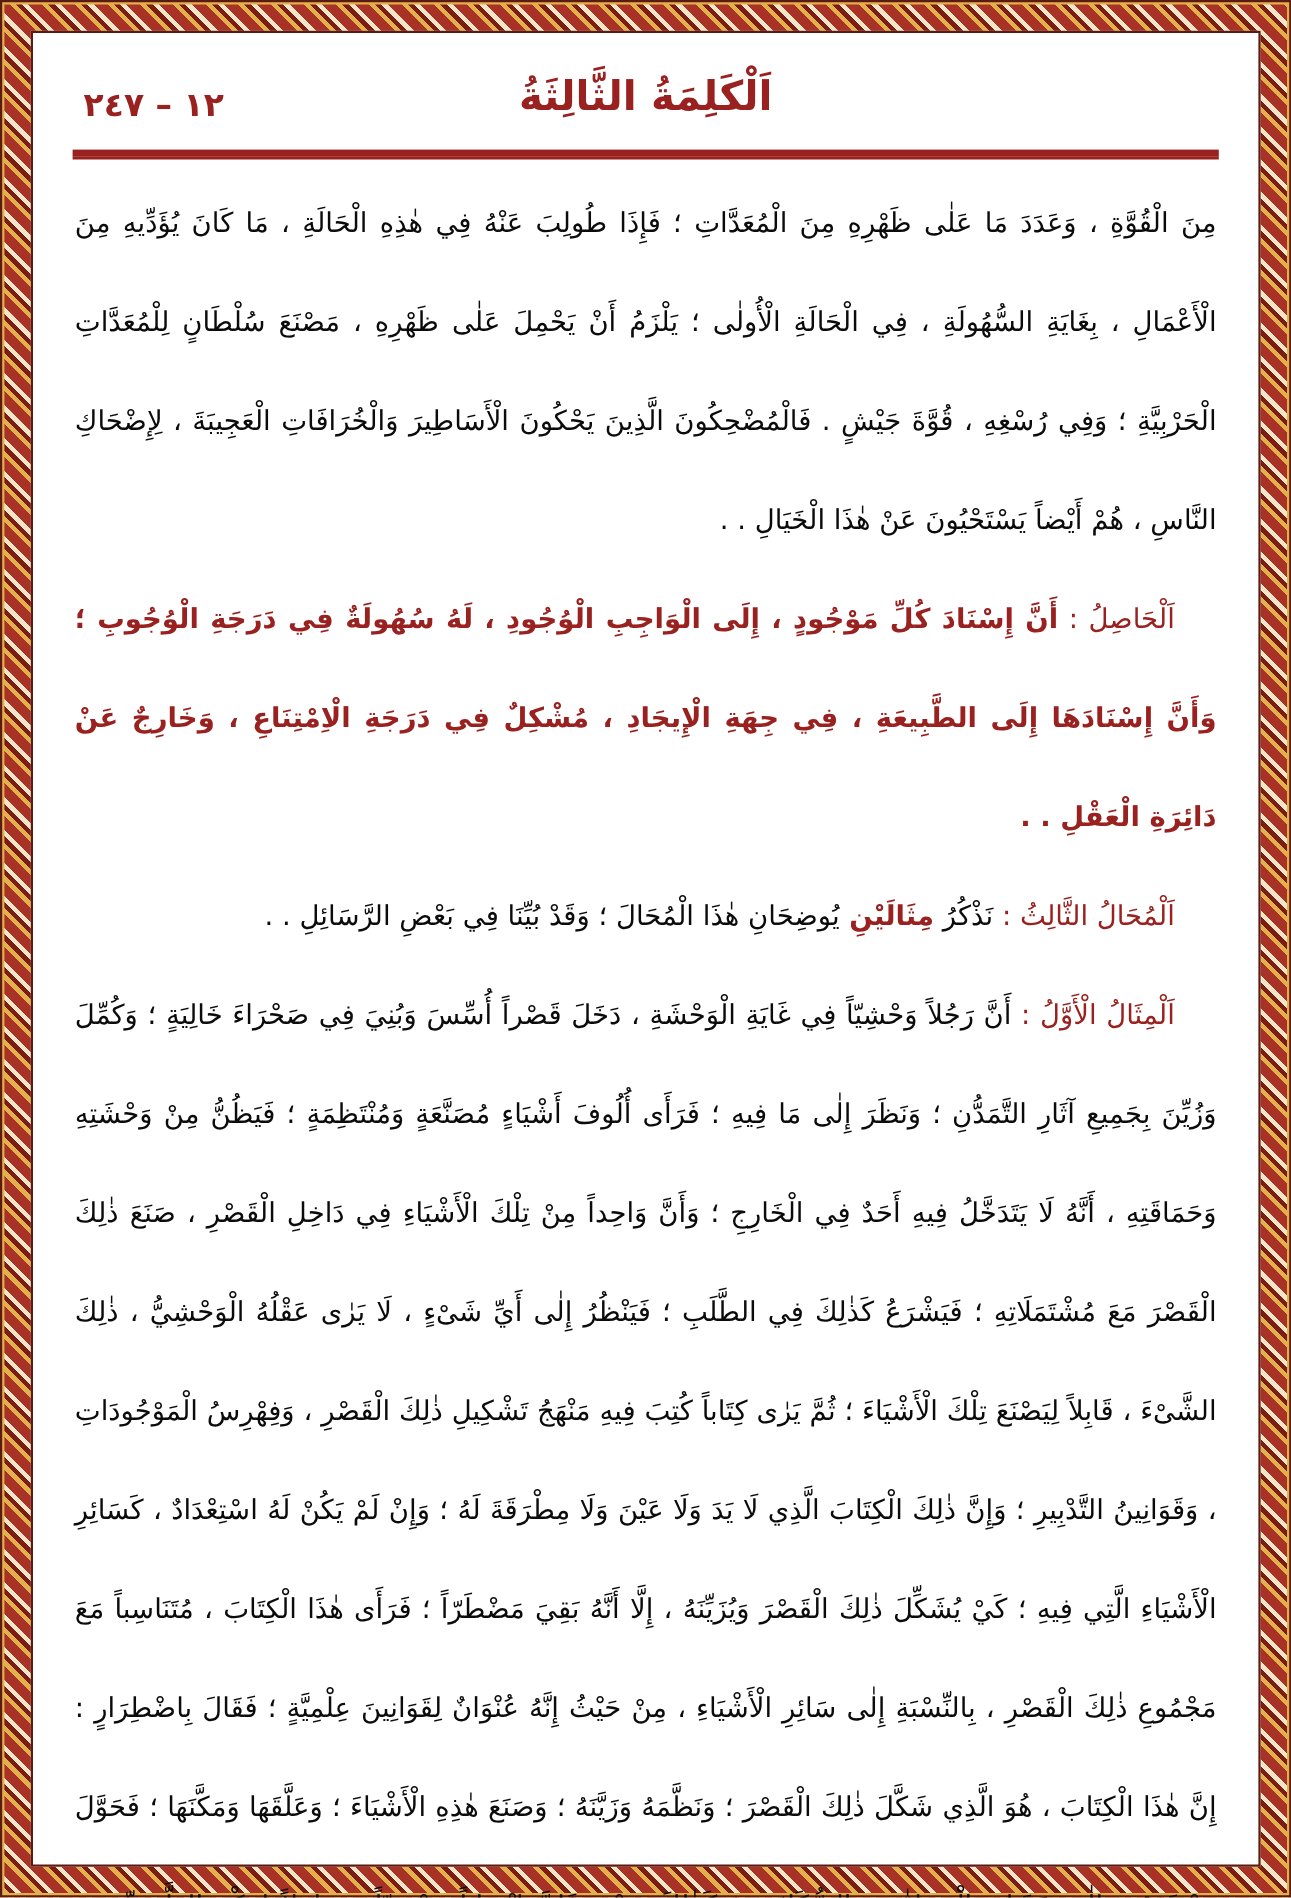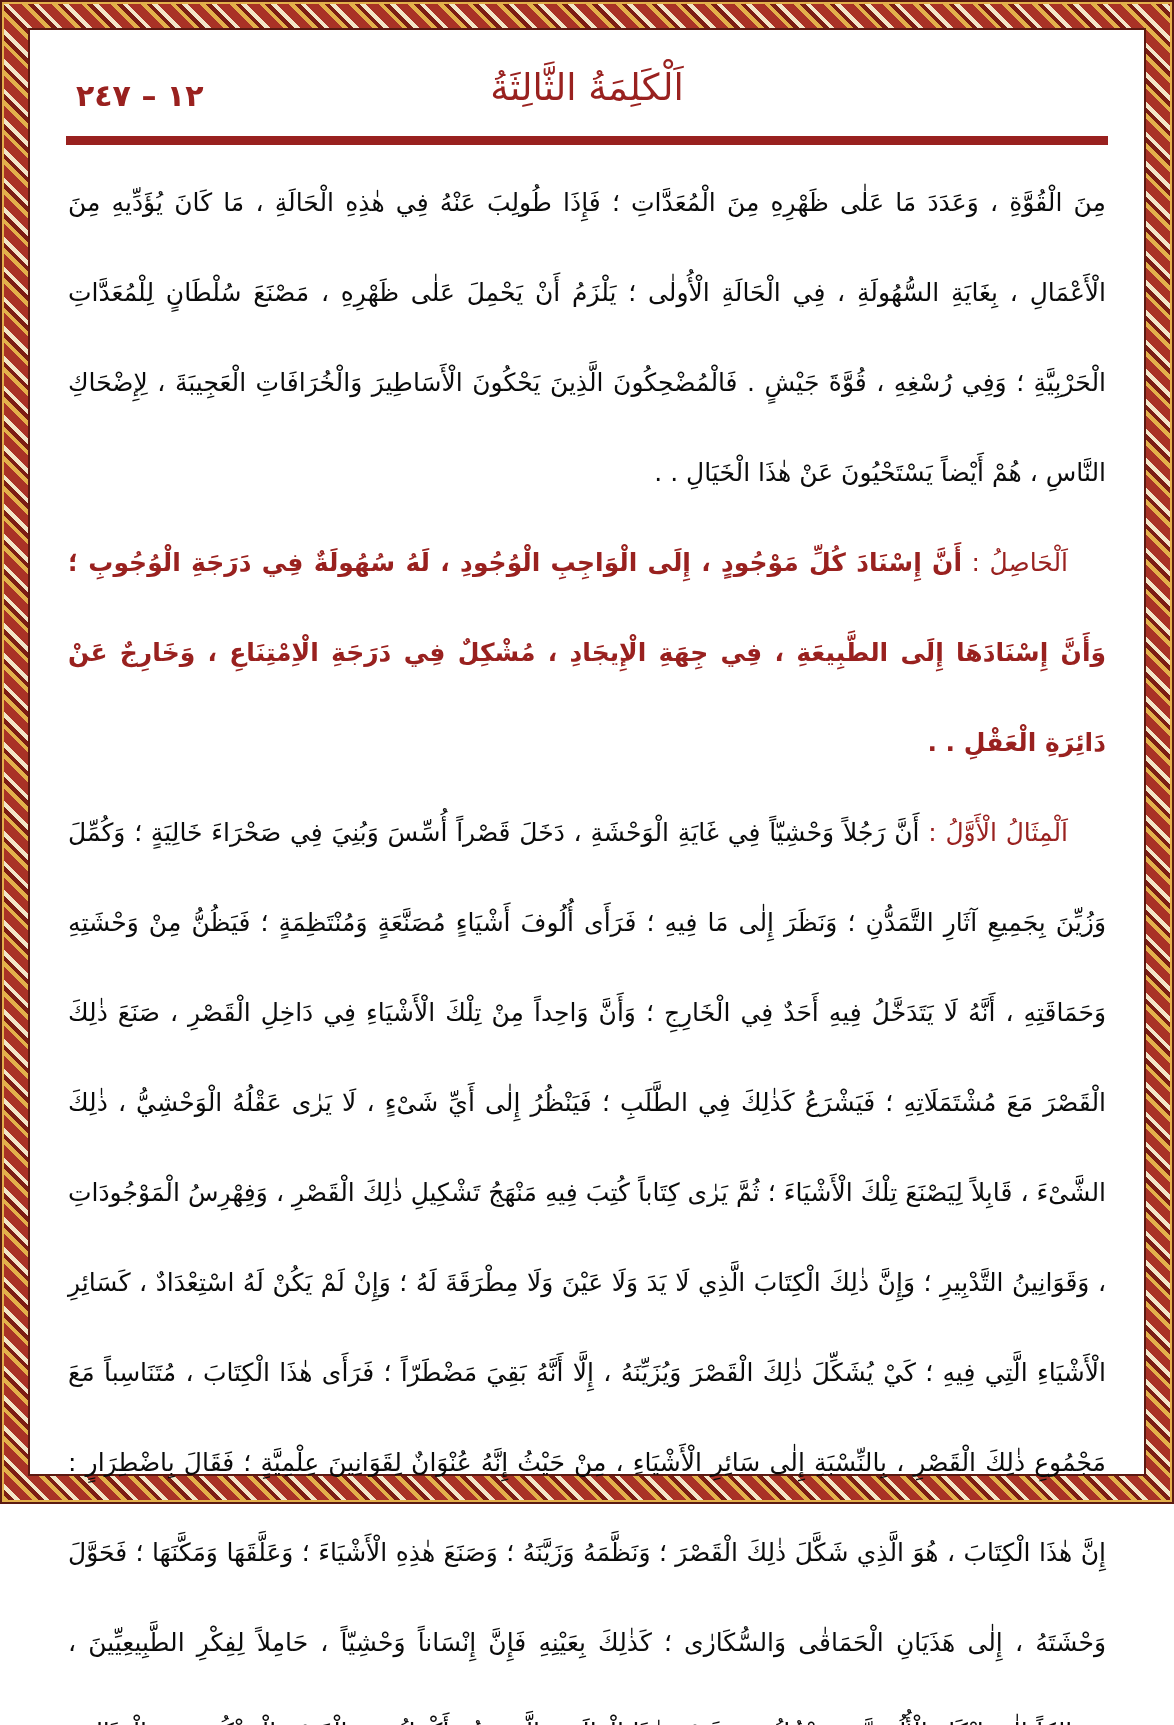--- a/index.html
+++ b/index.html
@@ -4,21 +4,21 @@
 <style>
   * { margin: 0; padding: 0; box-sizing: border-box; }
   html, body { background: #ffffff; }
   body {
     width: 1174px; height: 1725px;
     font-family: "DejaVu Sans", sans-serif;
     overflow: hidden;
   }
   
   .page {
-    width: 1174px; height: 1504px;
+    width: 1174px; height: 1725px;
     padding: 28px;
     background:
       repeating-linear-gradient(45deg,
         #a93226 0 5px,
         #e3b04b 5px 9px,
         #7c1d14 9px 13px,
         #f3e6c8 13px 17px,
         #a93226 17px 21px);
     box-shadow: inset 0 0 0 2px #5b1a12, inset 0 0 0 4px #e3b04b;
   }
@@ -36,21 +36,21 @@
     left: 16px; top: 34px;
     color: var(--accent);
     font-size: 30px; font-weight: bold;
     direction: rtl;
   }
   .title {
     position: absolute;
     left: 0; right: 0; top: 22px;
     text-align: center;
     color: var(--accent);
-    font-size: 37px; font-weight: normal;
+    font-size: 37px; font-weight: bold;
   }
   .title-rule {
     position: absolute;
     left: 6px; right: 6px; top: 92px;
     height: 5px;
     border-top: 6px solid var(--accent);
     border-bottom: 3px solid var(--accent);
   }
   
   .body-text {
@@ -78,18 +78,19 @@
       <div class="title">اَلْكَلِمَةُ الثَّالِثَةُ</div>
       <div class="title-rule"></div>
     </div>
 
     <div class="body-text">
 
       <p class="para"><span class="black">مِنَ الْقُوَّةِ ، وَعَدَدَ مَا عَلٰى ظَهْرِهِ مِنَ الْمُعَدَّاتِ ؛ فَإِذَا طُولِبَ عَنْهُ فِي هٰذِهِ الْحَالَةِ ، مَا كَانَ يُؤَدِّيهِ مِنَ الْأَعْمَالِ ، بِغَايَةِ السُّهُولَةِ ، فِي الْحَالَةِ الْأُولٰى ؛ يَلْزَمُ أَنْ يَحْمِلَ عَلٰى ظَهْرِهِ ، مَصْنَعَ سُلْطَانٍ لِلْمُعَدَّاتِ الْحَرْبِيَّةِ ؛ وَفِي رُسْغِهِ ، قُوَّةَ جَيْشٍ . فَالْمُضْحِكُونَ الَّذِينَ يَحْكُونَ الْأَسَاطِيرَ وَالْخُرَافَاتِ الْعَجِيبَةَ ، لِإِضْحَاكِ النَّاسِ ، هُمْ أَيْضاً يَسْتَحْيُونَ عَنْ هٰذَا الْخَيَالِ . .</span></p>
 
       <p class="para indent"><span class="lead">اَلْحَاصِلُ : </span><span class="red">أَنَّ إِسْنَادَ كُلِّ مَوْجُودٍ ، إِلَى الْوَاجِبِ الْوُجُودِ ، لَهُ سُهُولَةٌ فِي دَرَجَةِ الْوُجُوبِ ؛ وَأَنَّ إِسْنَادَهَا إِلَى الطَّبِيعَةِ ، فِي جِهَةِ الْإِيجَادِ ، مُشْكِلٌ فِي دَرَجَةِ الْاِمْتِنَاعِ ، وَخَارِجٌ عَنْ دَائِرَةِ الْعَقْلِ . .</span></p>
 
+      <p class="para indent"><span class="lead">اَلْمُحَالُ الثَّالِثُ : </span><span class="black">نَذْكُرُ </span><span class="red">مِثَالَيْنِ </span><span class="black">يُوضِحَانِ هٰذَا الْمُحَالَ ؛ وَقَدْ بُيِّنَا فِي بَعْضِ الرَّسَائِلِ . .</span></p>
 
       <p class="para indent"><span class="lead">اَلْمِثَالُ الْأَوَّلُ : </span><span class="black">أَنَّ رَجُلاً وَحْشِيّاً فِي غَايَةِ الْوَحْشَةِ ، دَخَلَ قَصْراً أُسِّسَ وَبُنِيَ فِي صَحْرَاءَ خَالِيَةٍ ؛ وَكُمِّلَ وَزُيِّنَ بِجَمِيعِ آثَارِ التَّمَدُّنِ ؛ وَنَظَرَ إِلٰى مَا فِيهِ ؛ فَرَأَى أُلُوفَ أَشْيَاءٍ مُصَنَّعَةٍ وَمُنْتَظِمَةٍ ؛ فَيَظُنُّ مِنْ وَحْشَتِهِ وَحَمَاقَتِهِ ، أَنَّهُ لَا يَتَدَخَّلُ فِيهِ أَحَدٌ فِي الْخَارِجِ ؛ وَأَنَّ وَاحِداً مِنْ تِلْكَ الْأَشْيَاءِ فِي دَاخِلِ الْقَصْرِ ، صَنَعَ ذٰلِكَ الْقَصْرَ مَعَ مُشْتَمَلَاتِهِ ؛ فَيَشْرَعُ كَذٰلِكَ فِي الطَّلَبِ ؛ فَيَنْظُرُ إِلٰى أَيِّ شَىْءٍ ، لَا يَرٰى عَقْلُهُ الْوَحْشِيُّ ، ذٰلِكَ الشَّىْءَ ، قَابِلاً لِيَصْنَعَ تِلْكَ الْأَشْيَاءَ ؛ ثُمَّ يَرٰى كِتَاباً كُتِبَ فِيهِ مَنْهَجُ تَشْكِيلِ ذٰلِكَ الْقَصْرِ ، وَفِهْرِسُ الْمَوْجُودَاتِ ، وَقَوَانِينُ التَّدْبِيرِ ؛ وَإِنَّ ذٰلِكَ الْكِتَابَ الَّذِي لَا يَدَ وَلَا عَيْنَ وَلَا مِطْرَقَةَ لَهُ ؛ وَإِنْ لَمْ يَكُنْ لَهُ اسْتِعْدَادٌ ، كَسَائِرِ الْأَشْيَاءِ الَّتِي فِيهِ ؛ كَيْ يُشَكِّلَ ذٰلِكَ الْقَصْرَ وَيُزَيِّنَهُ ، إِلَّا أَنَّهُ بَقِيَ مَضْطَرّاً ؛ فَرَأَى هٰذَا الْكِتَابَ ، مُتَنَاسِباً مَعَ مَجْمُوعِ ذٰلِكَ الْقَصْرِ ، بِالنِّسْبَةِ إِلٰى سَائِرِ الْأَشْيَاءِ ، مِنْ حَيْثُ إِنَّهُ عُنْوَانٌ لِقَوَانِينَ عِلْمِيَّةٍ ؛ فَقَالَ بِاضْطِرَارٍ : إِنَّ هٰذَا الْكِتَابَ ، هُوَ الَّذِي شَكَّلَ ذٰلِكَ الْقَصْرَ ؛ وَنَظَّمَهُ وَزَيَّنَهُ ؛ وَصَنَعَ هٰذِهِ الْأَشْيَاءَ ؛ وَعَلَّقَهَا وَمَكَّنَهَا ؛ فَحَوَّلَ وَحْشَتَهُ ، إِلٰى هَذَيَانِ الْحَمَاقٰى وَالسُّكَارٰى ؛ كَذٰلِكَ بِعَيْنِهِ فَإِنَّ إِنْسَاناً وَحْشِيّاً ، حَامِلاً لِفِكْرِ الطَّبِيعِيِّينَ ، وَسَالِكاً إِلٰى إِنْكَارِ الْأُلُوهِيَّةِ ، يَدْخُلُ فِي قَصْرِ هٰذَا الْعَالَمِ ، الَّذِي هُوَ أَكْمَلُ مِنَ الْقَصْرِ الْمَذْكُورِ فِي الْمِثَالِ ، وَأَجْمَلُ مِنْهُ اِنْتِظَاماً ، بِدَرَجَاتٍ لَا حَدَّ لَهَا ؛ وَامْتَلَأَتْ جَمِيعُ جَوَانِبِهِ ، بِمُعْجِزَاتِ الْحِكْمَةِ ؛ فَلَا</span></p>
 
     </div>
   </div>
 </div>
 
 </body></html>

